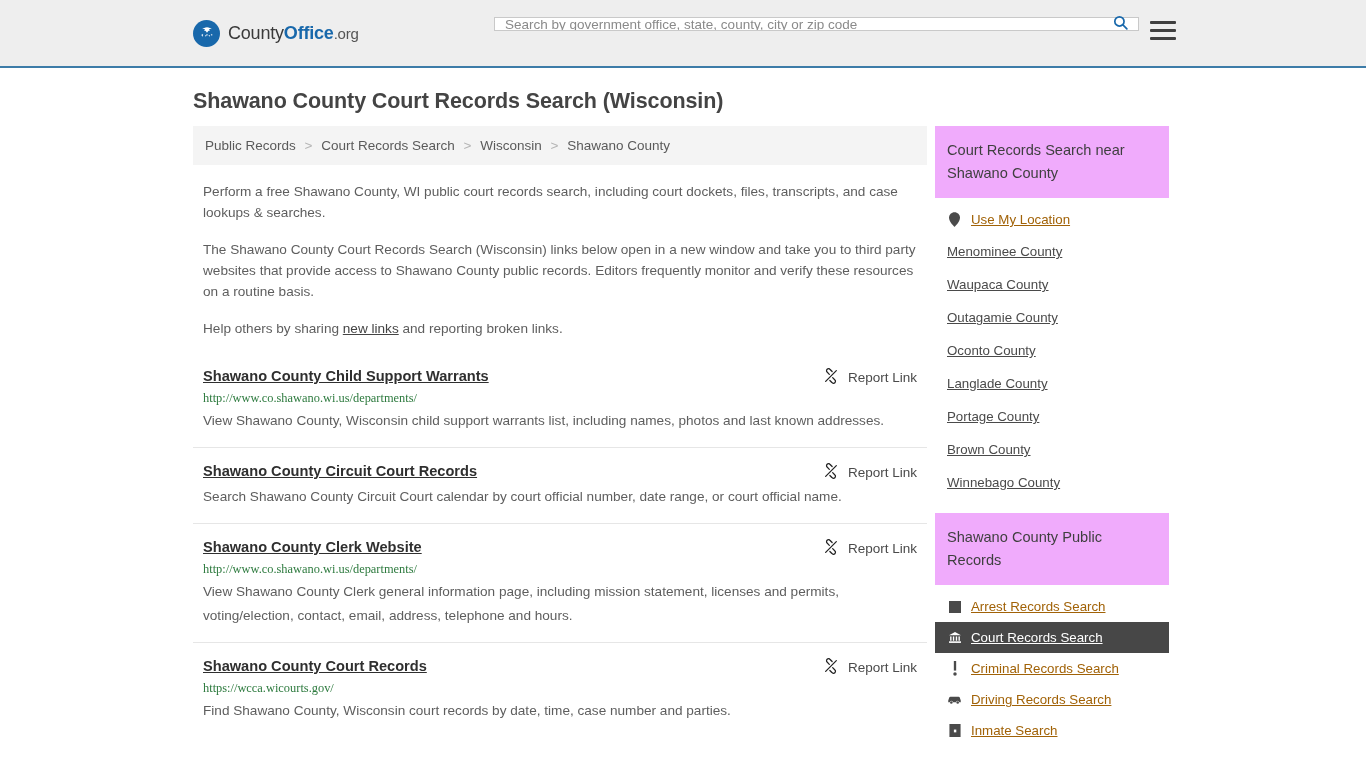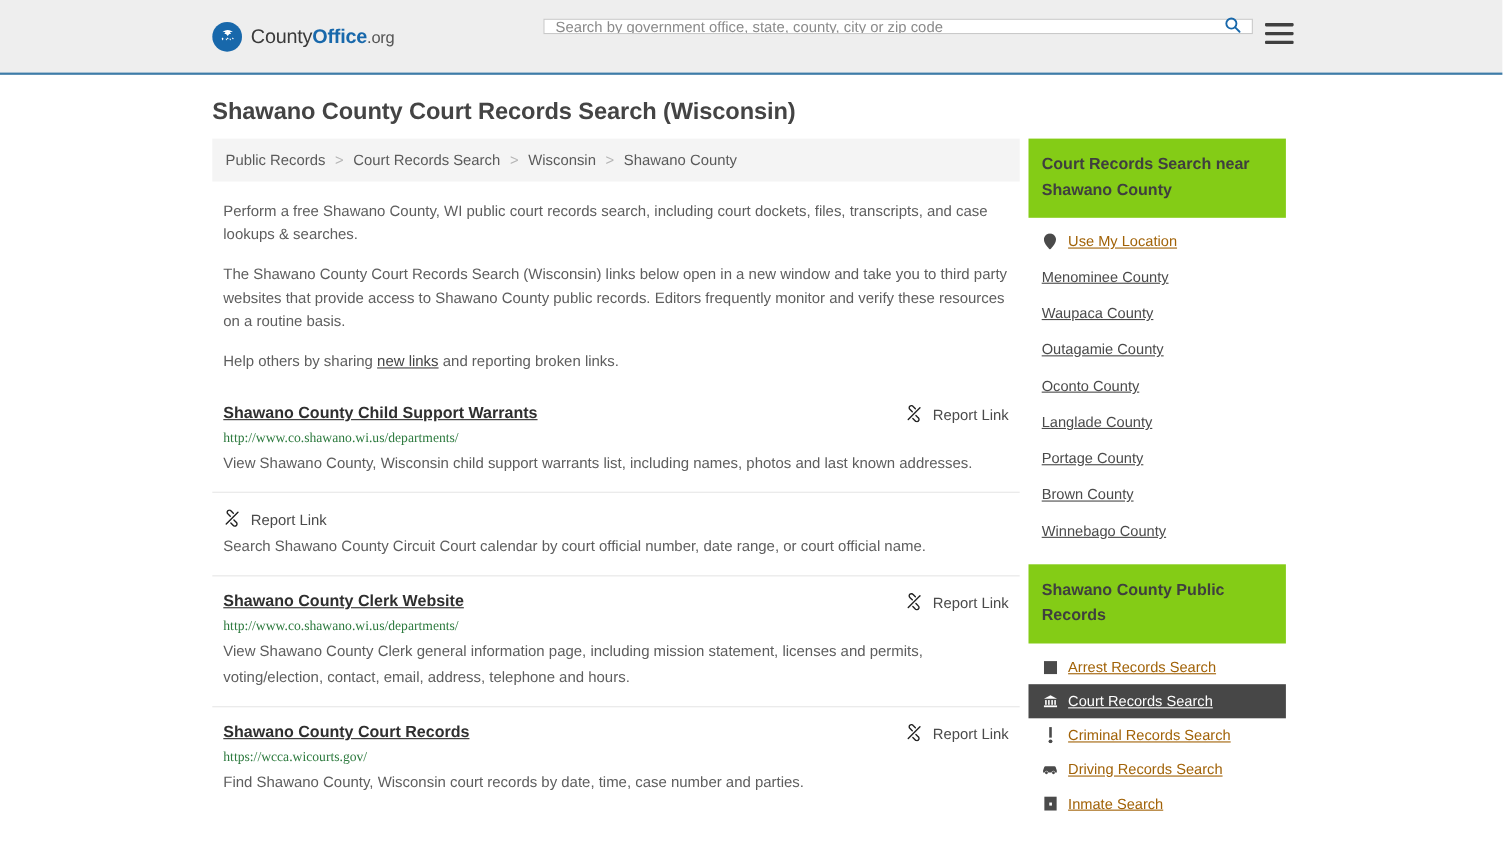--- a/index.html
+++ b/index.html
@@ -183,24 +183,24 @@
   .result-desc {
     font-size: 13.6px;
     line-height: 24px;
     color: #5e5e5e;
     margin-top: 3px;
   }
 
   
   .side-box { margin-bottom: 10px; }
   .side-header {
-    background: #84cc16;
+    background: #f0abfc;
     padding: 13px 12px;
     font-size: 14.6px;
-    font-weight: bold;
+    font-weight: normal;
     color: #3f3f3f;
     line-height: 23px;
   }
   .side-list { padding: 6px 0 4px 0; }
   .side-item {
     display: flex;
     align-items: center;
     padding: 8px 12px;
     font-size: 13.3px;
     gap: 9px;
@@ -302,20 +302,21 @@
                 </span>
                 <span>Report Link</span>
               </span>
             </div>
             <a class="result-url" href="#">http://www.co.shawano.wi.us/departments/</a>
             <div class="result-desc">View Shawano County, Wisconsin child support warrants list, including names, photos and last known addresses.</div>
           </div>
 
           <div class="result">
             <div class="result-head">
+              <a class="result-title" href="#">Shawano County Circuit Court Records</a>
               <span class="report-link">
                 <span>
                   <svg width="16" height="16" viewBox="0 0 24 24" fill="none" stroke="#222" stroke-width="1.9" stroke-linecap="round">
                     <path d="M9.5 9.5 L6.5 6.5 A3 3 0 1 1 10.7 2.3 L13.7 5.3"></path>
                     <path d="M14.5 14.5 L17.5 17.5 A3 3 0 1 1 13.3 21.7 L10.3 18.7"></path>
                     <line x1="4" y1="20" x2="20" y2="4"></line>
                   </svg>
                 </span>
                 <span>Report Link</span>
               </span>

